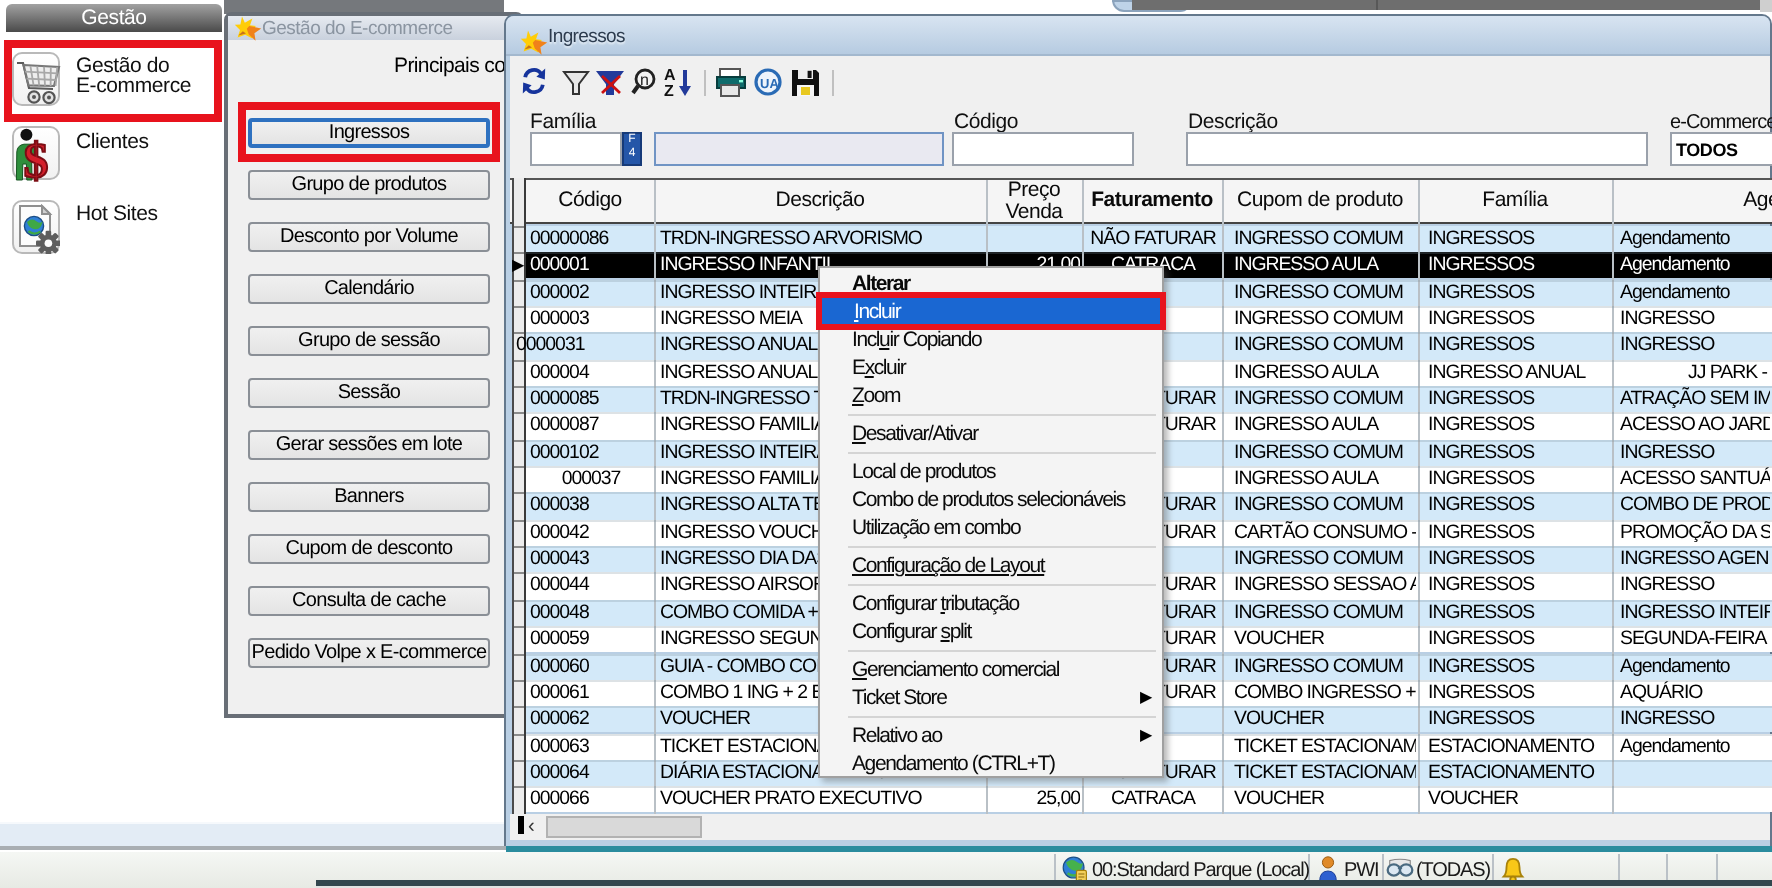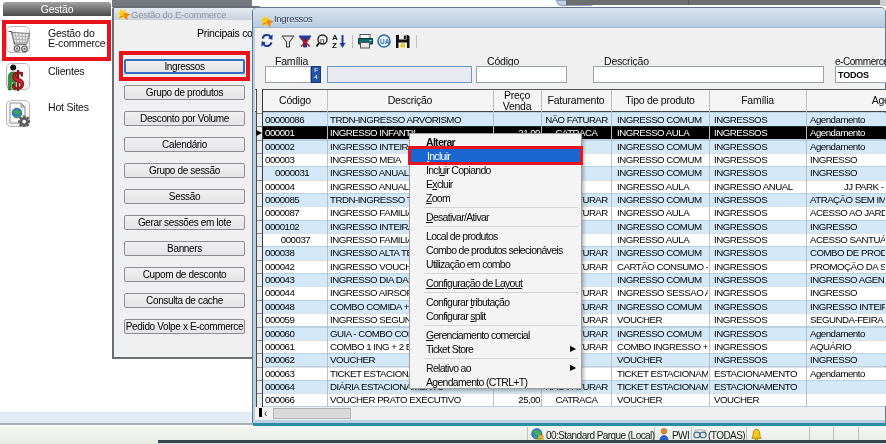--- a/index.html
+++ b/index.html
@@ -4,21 +4,21 @@
 html,body{margin:0;padding:0;}
 body{width:886px;height:444px;overflow:hidden;position:relative;background:#ffffff;
   font-family:"Liberation Sans",sans-serif;}
 .abs{position:absolute;}
 .tile{position:absolute;width:24px;height:27px;border:1px solid #b9b9b9;border-radius:5px;
   background:linear-gradient(#ffffff,#f1f1f1);box-sizing:border-box;}
 .btn{position:absolute;left:124px;width:121px;height:15px;border:1px solid #8a8f96;border-radius:2px;
   background:linear-gradient(#f0f0f0,#e4e4e4);box-sizing:border-box;text-align:center;
   font-size:10px;letter-spacing:-0.35px;line-height:13px;color:#000;white-space:nowrap;}
 .redbox{position:absolute;border:4px solid #e8131d;box-sizing:border-box;z-index:60;}
-.lbl{position:absolute;font-size:10.5px;letter-spacing:-0.2px;color:#101010;margin-left:10px;}
+.lbl{position:absolute;font-size:10.5px;letter-spacing:-0.2px;color:#101010;}
 .fld{position:absolute;height:17px;background:#fff;border:1px solid #9aa1ab;box-sizing:border-box;}
 .hcell{position:absolute;top:90px;height:22px;box-sizing:border-box;text-align:center;
   font-size:10.5px;letter-spacing:-0.25px;color:#0a0a0a;line-height:21px;overflow:hidden;}
 .cell{position:absolute;font-size:9.7px;letter-spacing:-0.5px;color:#000;line-height:13.4px;
   white-space:nowrap;overflow:hidden;}
 .mi{position:absolute;left:1px;width:171px;height:14px;line-height:14px;padding-left:16px;
   font-size:10.5px;letter-spacing:-0.7px;color:#0a0a0a;box-sizing:border-box;white-space:nowrap;}
 .msep{position:absolute;left:15px;width:154px;height:1px;background:#d4d4d4;}
 .ssep{position:absolute;top:427px;width:1px;height:15px;background:#bac1c7;}
 .stxt{position:absolute;font-size:10px;letter-spacing:-0.55px;color:#1a1a1a;top:430px;white-space:nowrap;}
@@ -193,22 +193,22 @@
 <div class="abs" style="left:257px;top:326.5px;width:5px;height:1px;background:#8a8a8a;"></div>
 <div class="abs" style="left:257px;top:339.9px;width:5px;height:1px;background:#8a8a8a;"></div>
 <div class="abs" style="left:257px;top:353.2px;width:5px;height:1px;background:#8a8a8a;"></div>
 <div class="abs" style="left:257px;top:366.6px;width:5px;height:1px;background:#8a8a8a;"></div>
 <div class="abs" style="left:257px;top:379.9px;width:5px;height:1px;background:#8a8a8a;"></div>
 <div class="abs" style="left:257px;top:393.2px;width:5px;height:1px;background:#8a8a8a;"></div>
 <div class="abs" style="left:257px;top:406.6px;width:5px;height:1px;background:#8a8a8a;"></div>
 <div class="hcell" style="left:263px;width:64px;">Código</div>
 <div class="hcell" style="left:327px;width:166px;">Descrição</div>
 <div class="hcell" style="left:493px;width:48px;line-height:11px;">Preço<br>Venda</div>
-<div class="hcell" style="left:541px;width:70px;">Faturamento</div>
-<div class="hcell" style="left:611px;width:98px;">Tipo de produto</div>
+<div class="hcell" style="left:541px;width:70px;font-weight:bold;">Faturamento</div>
+<div class="hcell" style="left:611px;width:98px;">Cupom de produto</div>
 <div class="hcell" style="left:709px;width:97px;">Família</div>
 <div class="hcell" style="left:806px;width:194px;">Agendamento</div>
 <div class="abs" style="left:263px;top:112.9px;width:623px;height:13.3px;background:#d3e9f9;"></div>
 <div class="cell" style="left:265px;top:112.9px;width:61px;">00000086</div>
 <div class="cell" style="left:330px;top:112.9px;width:162px;">TRDN-INGRESSO ARVORISMO</div>
 
 <div class="cell" style="left:543px;top:112.9px;width:67px;text-align:center;">NÃO FATURAR</div>
 <div class="cell" style="left:617px;top:112.9px;width:91px;">INGRESSO COMUM</div>
 <div class="cell" style="left:714px;top:112.9px;width:91px;">INGRESSOS</div>
 <div class="cell" style="left:810px;top:112.9px;width:75px;">Agendamento</div>
@@ -229,21 +229,21 @@
 <div class="cell" style="left:714px;top:139.6px;width:91px;">INGRESSOS</div>
 <div class="cell" style="left:810px;top:139.6px;width:75px;">Agendamento</div>
 <div class="abs" style="left:263px;top:152.9px;width:623px;height:13.3px;background:#ffffff;"></div>
 <div class="cell" style="left:265px;top:152.9px;width:61px;">000003</div>
 <div class="cell" style="left:330px;top:152.9px;width:162px;">INGRESSO MEIA</div>
 
 <div class="cell" style="left:617px;top:152.9px;width:91px;">INGRESSO COMUM</div>
 <div class="cell" style="left:714px;top:152.9px;width:91px;">INGRESSOS</div>
 <div class="cell" style="left:810px;top:152.9px;width:75px;">INGRESSO</div>
 <div class="abs" style="left:263px;top:166.3px;width:623px;height:13.3px;background:#d3e9f9;"></div>
-<div class="cell" style="left:275px;top:166.3px;width:61px;">0000031</div>
+<div class="cell" style="left:258px;top:166.3px;width:61px;">0000031</div>
 <div class="cell" style="left:330px;top:166.3px;width:162px;">INGRESSO ANUAL</div>
 
 <div class="cell" style="left:617px;top:166.3px;width:91px;">INGRESSO COMUM</div>
 <div class="cell" style="left:714px;top:166.3px;width:91px;">INGRESSOS</div>
 <div class="cell" style="left:810px;top:166.3px;width:75px;">INGRESSO</div>
 <div class="abs" style="left:263px;top:179.7px;width:623px;height:13.3px;background:#ffffff;"></div>
 <div class="cell" style="left:265px;top:179.7px;width:61px;">000004</div>
 <div class="cell" style="left:330px;top:179.7px;width:162px;">INGRESSO ANUAL</div>
 
 <div class="cell" style="left:617px;top:179.7px;width:91px;">INGRESSO AULA</div>

